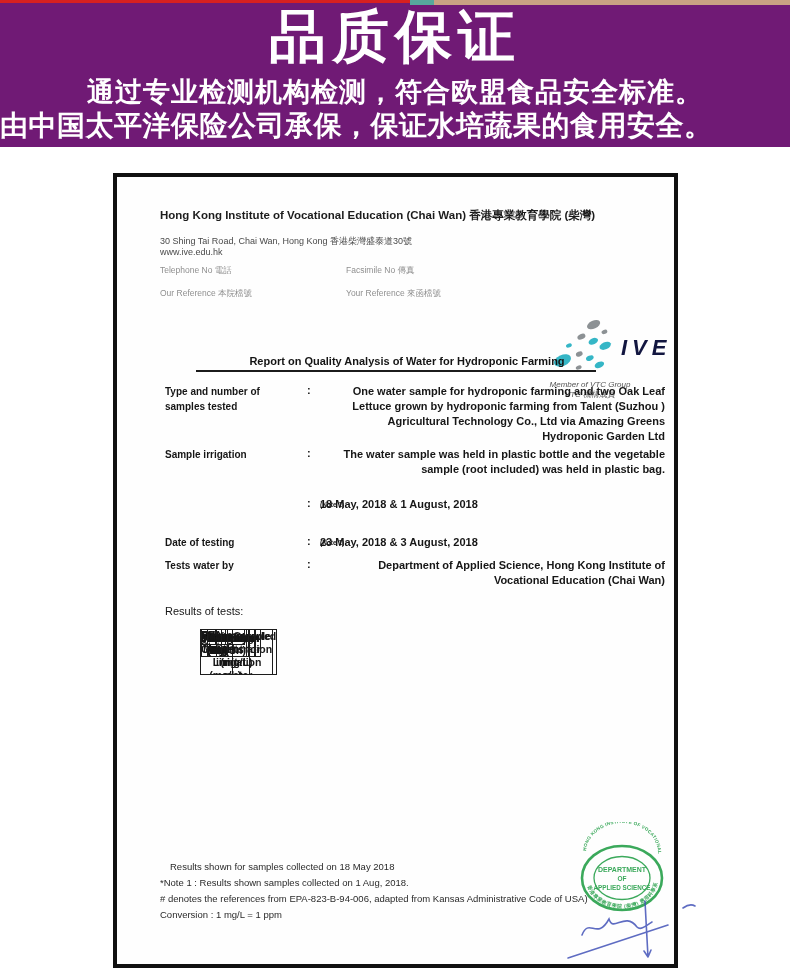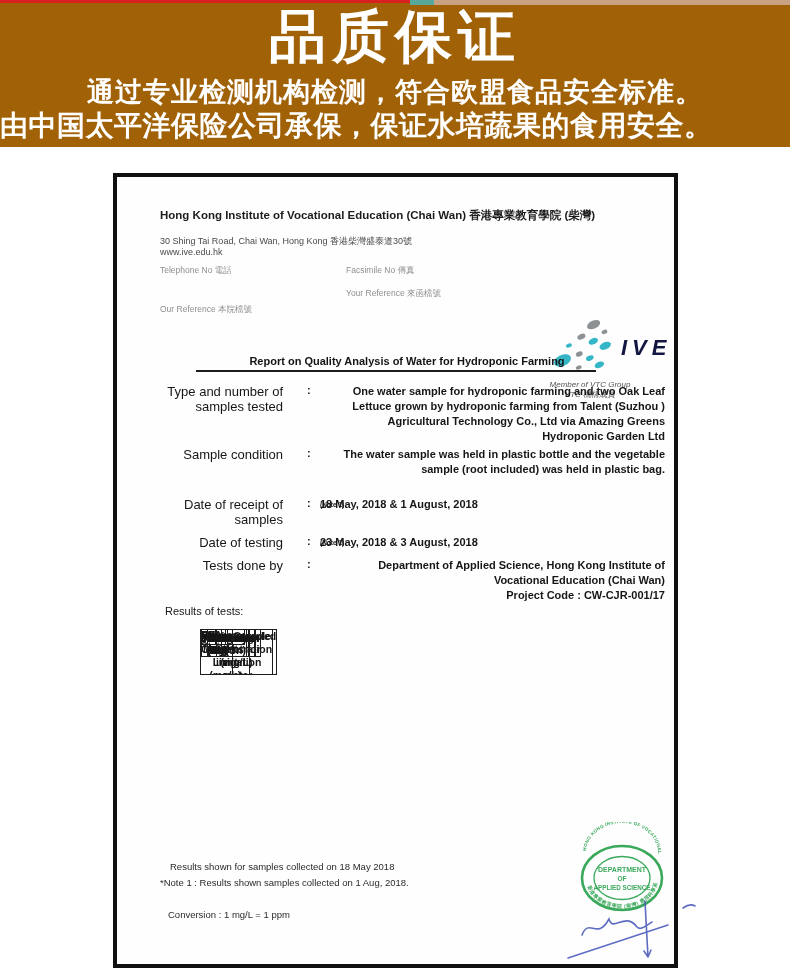--- a/index.html
+++ b/index.html
@@ -1,20 +1,20 @@
 <!DOCTYPE html>
 <html><head>
 <meta charset="utf-8">
 <style>
   html,body{margin:0;padding:0;background:#e8e8e8;}
   .page{position:relative;width:790px;height:975px;background:#ffffff;overflow:hidden;
         font-family:"Liberation Sans",sans-serif;margin:0 auto;}
 
   
-  .banner{position:absolute;left:0;top:0;width:790px;height:147px;background:#a16207;}
+  .banner{position:absolute;left:0;top:0;width:790px;height:147px;background:#701a75;}
   .strip-red{position:absolute;left:0;top:0;width:410px;height:3px;background:#d82020;z-index:3;}
   .strip-tan{position:absolute;left:410px;top:0;width:380px;height:5px;background:#c9a183;z-index:3;}
   .strip-teal{position:absolute;left:410px;top:0;width:24px;height:5px;background:#57a89c;z-index:4;}
   .banner-title{position:absolute;left:0;top:4px;width:790px;text-align:center;color:#ffffff;
         font-family:"Liberation Serif","DejaVu Serif",serif;font-weight:900;font-size:57px;
         letter-spacing:6px;line-height:66px;}
   .banner-sub1{position:absolute;left:0;top:78px;width:790px;text-align:center;color:#ffffff;
         font-weight:bold;font-size:27px;line-height:29px;letter-spacing:1px;}
   .banner-sub2{position:absolute;left:0;top:111px;width:790px;color:#ffffff;
         font-weight:bold;font-size:28px;line-height:30px;letter-spacing:0.5px;}
@@ -23,32 +23,32 @@
   .frame{position:absolute;left:113px;top:173px;width:557px;height:787px;
          border:4px solid #101010;background:#fefefe;}
   .frame *{position:absolute;}
 
   .lh-institute{left:43px;top:31px;font-size:11.5px;font-weight:bold;color:#1c1c1c;white-space:nowrap;}
   .lh-address{left:43px;top:58px;font-size:9px;color:#4a4a4a;white-space:nowrap;}
   .lh-web{left:43px;top:70px;font-size:9px;color:#4a4a4a;}
   .lh-gray{font-size:8.5px;color:#8f8f8f;white-space:nowrap;}
   .lh-tel{left:43px;top:88px;}
   .lh-fax{left:229px;top:88px;}
-  .lh-ourref{left:43px;top:127px;text-align:right;}
+  .lh-ourref{left:43px;top:111px;text-align:right;}
   .lh-yourref{left:229px;top:111px;}
 
   .report-title{left:120px;top:178px;width:340px;text-align:center;
         font-size:11px;font-weight:bold;color:#141414;}
   .title-rule{left:79px;top:193px;width:400px;height:2px;background:#1b1b1b;}
 
   .logo-box{left:430px;top:138px;width:130px;height:62px;}
   .member{left:408px;top:203px;width:130px;text-align:center;font-size:8px;font-style:italic;
         color:#555;line-height:10px;white-space:nowrap;}
 
-  .fld-label{width:118px;font-size:13px;font-weight:normal;color:#161616;line-height:15px;text-align:right;}
+  .fld-label{width:118px;font-size:10px;font-weight:bold;color:#161616;line-height:15px;}
   .fld-colon{font-size:11px;font-weight:bold;color:#161616;}
   .fld-val{width:345px;font-size:11px;font-weight:bold;color:#161616;line-height:15px;}
   .fld-val div{position:static;text-align:right;}
   sup.note{font-size:6.5px;font-weight:bold;vertical-align:super;}
 
   .results-label{left:48px;top:428px;font-size:11px;font-weight:normal;color:#161616;}
 
   .tbl-wrap{left:83px;top:452px;width:421px;}
   table.results{position:static;border-collapse:collapse;table-layout:fixed;width:417px;
         font-family:"Liberation Sans",sans-serif;}
@@ -56,21 +56,21 @@
         padding:0;text-align:center;overflow:hidden;}
   table.results .hdr1 td{height:44px;vertical-align:middle;line-height:13px;}
   table.results .hdr2 td{height:14px;vertical-align:middle;font-size:10px;}
   table.results .datarow td{height:24px;vertical-align:top;padding-top:2px;}
   table.results .metal{text-align:left;padding-left:6px;}
 
   .notes-line{font-size:9.5px;color:#2a2a2a;white-space:nowrap;}
   .n1{left:53px;top:684px;}
   .n2{left:43px;top:700px;}
   .n3{left:43px;top:716px;}
-  .n4{left:43px;top:732px;margin-left:8px;}
+  .n4{left:43px;top:732px;}
 
   .stamp-box{left:458px;top:645px;width:125px;height:110px;}
   .sig-box{left:440px;top:712px;width:170px;height:75px;}
 </style>
 </head>
 <body>
 
 <div class="page">
 
   <div class="banner">
@@ -120,47 +120,45 @@
 
     <div class="fld-label" style="left:48px;top:207px">Type and number of samples tested</div>
     <div class="fld-colon" style="left:190px;top:207px">:</div>
     <div class="fld-val" style="left:203px;top:207px">
       <div>One water sample for hydroponic farming and two Oak Leaf</div>
       <div>Lettuce grown by hydroponic farming from Talent (Suzhou )</div>
       <div>Agricultural Technology Co., Ltd via Amazing Greens</div>
       <div>Hydroponic Garden Ltd</div>
     </div>
 
-    <div class="fld-label" style="left:48px;top:270px">Sample condition</div>
+    <div class="fld-label" style="left:48px;top:270px">Sample irrigation</div>
     <div class="fld-colon" style="left:190px;top:270px">:</div>
     <div class="fld-val" style="left:203px;top:270px">
       <div>The water sample was held in plastic bottle and the vegetable</div>
       <div>sample (root included) was held in plastic bag.</div>
     </div>
 
-    <div class="fld-label" style="left:48px;top:320px">Date of receipt of samples</div>
     <div class="fld-colon" style="left:190px;top:320px">:</div>
     <div class="fld-val" style="left:203px;top:320px">
         <span>18 May, 2018 &amp; 1 August, 2018</span> 
         <sup class="note">(Note 1)</sup>
       </div>
 
     <div class="fld-label" style="left:48px;top:358px">Date of testing</div>
     <div class="fld-colon" style="left:190px;top:358px">:</div>
     <div class="fld-val" style="left:203px;top:358px">
         <span>23 May, 2018 &amp; 3 August, 2018</span> 
         <sup class="note">(Note 1)</sup>
       </div>
 
-    <div class="fld-label" style="left:48px;top:381px">Tests done by</div>
+    <div class="fld-label" style="left:48px;top:381px">Tests water by</div>
     <div class="fld-colon" style="left:190px;top:381px">:</div>
     <div class="fld-val" style="left:203px;top:381px">
       <div>Department of Applied Science, Hong Kong Institute of</div>
       <div>Vocational Education (Chai Wan)</div>
-      <div>Project Code : CW-CJR-001/17</div>
     </div>
 
     <div class="results-label">Results of tests:</div>
 
     <div class="tbl-wrap">
       <table class="results">
         <colgroup>
             <col style="width:84px">
             <col style="width:78px">
             <col style="width:56px">
@@ -250,20 +248,21 @@
           <td></td>
           <td></td>
           <td></td>
         </tr>
       </tbody>
         </table>
     </div>
 
     <div class="notes-line n1">Results shown for samples collected on 18 May 2018</div>
     <div class="notes-line n2">*Note 1 : Results shown samples collected on 1 Aug, 2018.</div>
+    <div class="notes-line n3"># denotes the references from EPA-823-B-94-006, adapted from Kansas Administrative Code of USA)</div>
     <div class="notes-line n4">Conversion : 1 mg/L = 1 ppm</div>
 
     <div class="stamp-box">
       <svg width="125" height="110" viewBox="0 0 125 110" opacity="0.92">
         <defs>
           <path id="arcTop" d="M 7,56 A 36,30 0 0 1 79,56" transform="translate(4,-25)"></path>
           <path id="arcBot" d="M 7,31 A 36,30 0 0 0 79,31" transform="translate(4,25)"></path>
         </defs>
         <ellipse cx="47" cy="56" rx="40" ry="32" fill="none" stroke="#2ba24e" stroke-width="2.6"></ellipse>
         <ellipse cx="47" cy="56" rx="28" ry="21.5" fill="none" stroke="#2ba24e" stroke-width="1.3"></ellipse>

